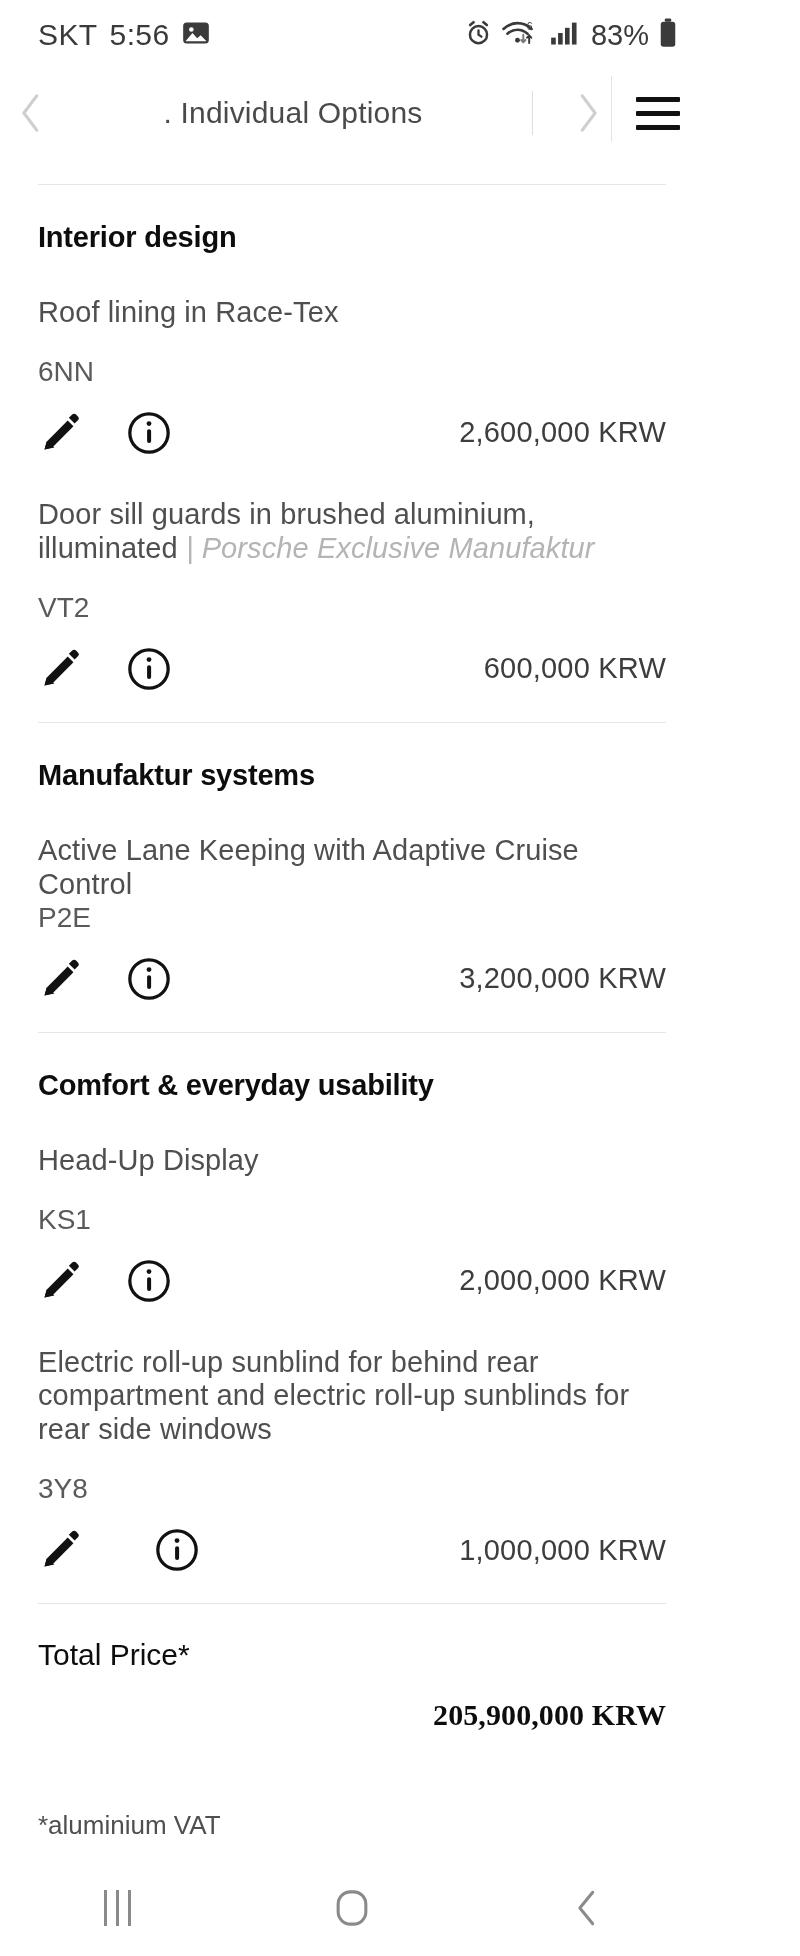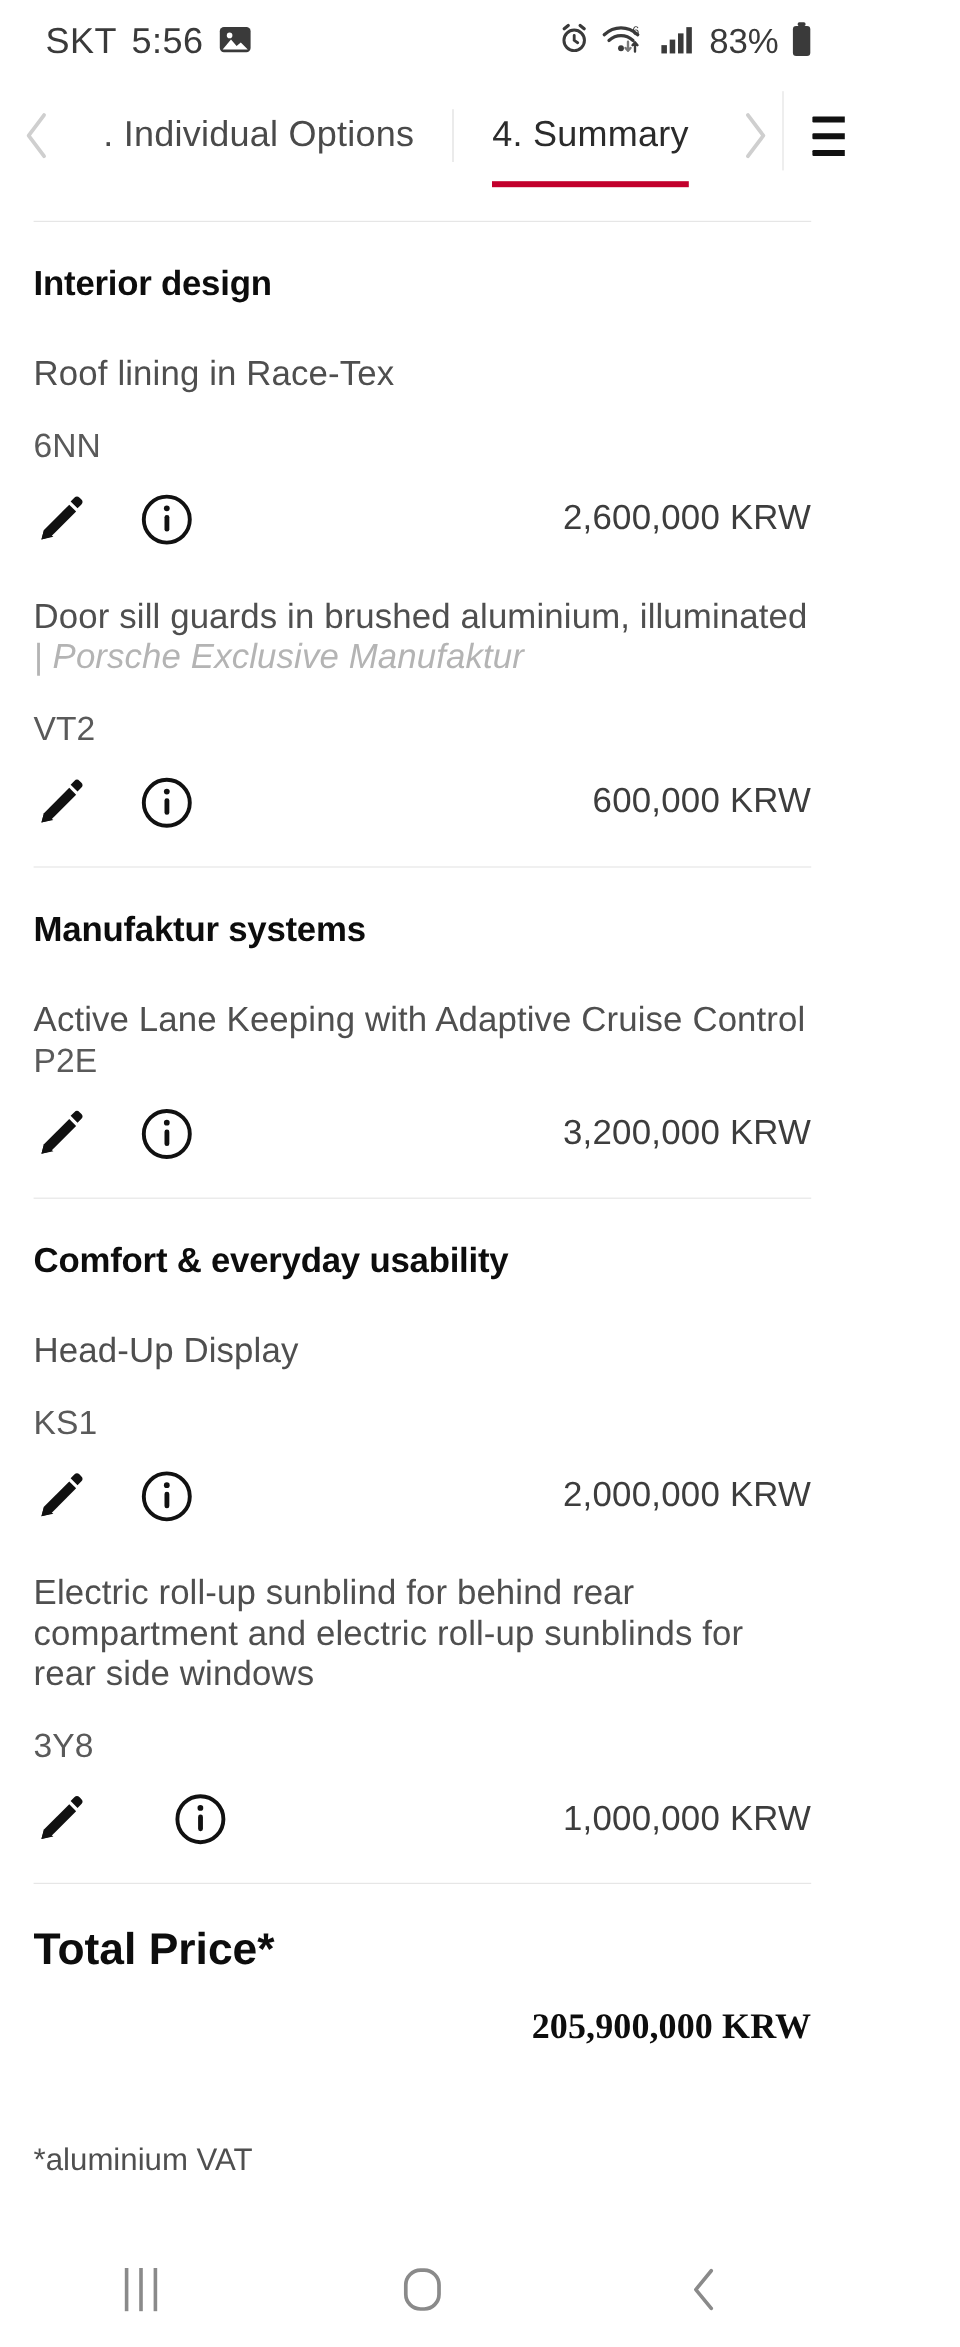--- a/index.html
+++ b/index.html
@@ -93,21 +93,21 @@
     display: flex; align-items: center; justify-content: center;
   }
   .menu-btn .bar {
     width: 44px; height: 5px; background: #111; border-radius: 1px;
   }
   .menu-stack { display: flex; flex-direction: column; gap: 9px; }
 
   
   .content {
     flex: 1 1 auto;
-    padding: 0 28px;
+    padding: 0 38px;
     overflow: hidden;
   }
   .hr {
     height: 1px; background: #e6e6e6;
     margin: 0;
   }
   .section-title {
     font-size: 29px;
     font-weight: bold;
     color: #0d0d0d;
@@ -139,21 +139,21 @@
   }
   .icon-cell.second { width: 92px; }
   .opt-price {
     margin-left: auto;
     font-size: 29px;
     font-weight: 300;
     color: #3d3d3d;
     letter-spacing: .2px;
   }
   .total-label {
-    font-size: 37px; font-weight: bold; color: #0d0d0d;
+    font-size: 30px; font-weight: normal; color: #0d0d0d;
   }
   .total-price {
     font-size: 30px; font-weight: bold; color: #0d0d0d;
     text-align: right; letter-spacing: .1px; font-family: Liberation Serif, serif;
   }
   .vat-note {
     font-size: 26px; font-weight: 300; color: #4f4f4f;
   }
 
   
@@ -225,24 +225,20 @@
       <div class="arrow">
         <svg width="26" height="40" viewBox="0 0 16 28" fill="none">
           <path d="M12 2L3 14l9 12" stroke="#cfcfcf" stroke-width="2.2" stroke-linecap="round" stroke-linejoin="round"></path>
         </svg>
       </div>
       <div class="tab">
         <span class="tab-label" id="tab0">. Individual Options</span>
         <span class="tab-underline"></span>
       </div>
       <div class="tab-div"></div>
-      <div class="tab active">
-        <span class="tab-label" id="tab1">4. Summary</span>
-        <span class="tab-underline"></span>
-      </div>
       <div class="arrow">
         <svg width="26" height="40" viewBox="0 0 16 28" fill="none">
           <path d="M4 2l9 12-9 12" stroke="#cfcfcf" stroke-width="2.2" stroke-linecap="round" stroke-linejoin="round"></path>
         </svg>
       </div>
     </div>
     <div class="menu-sep"></div>
     <div class="menu-btn">
       <span class="menu-stack">
         <span class="bar"></span>

